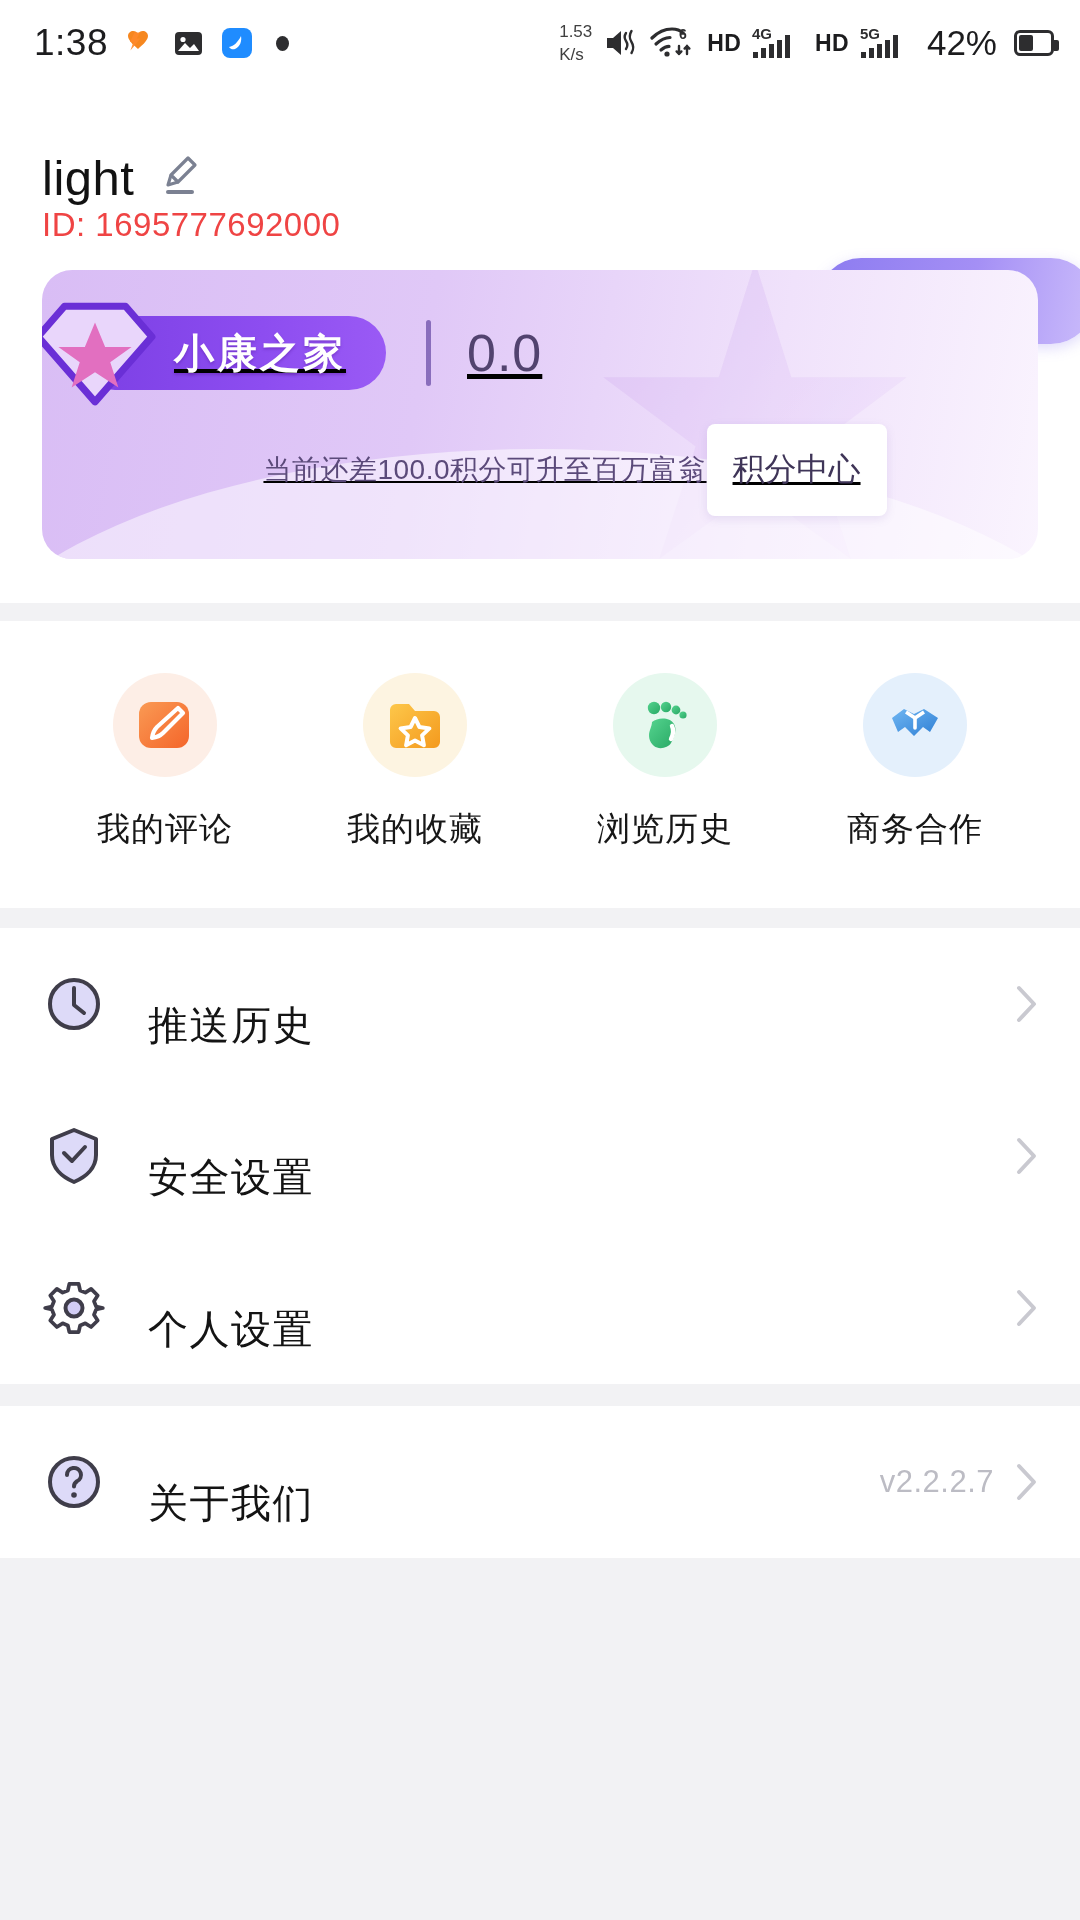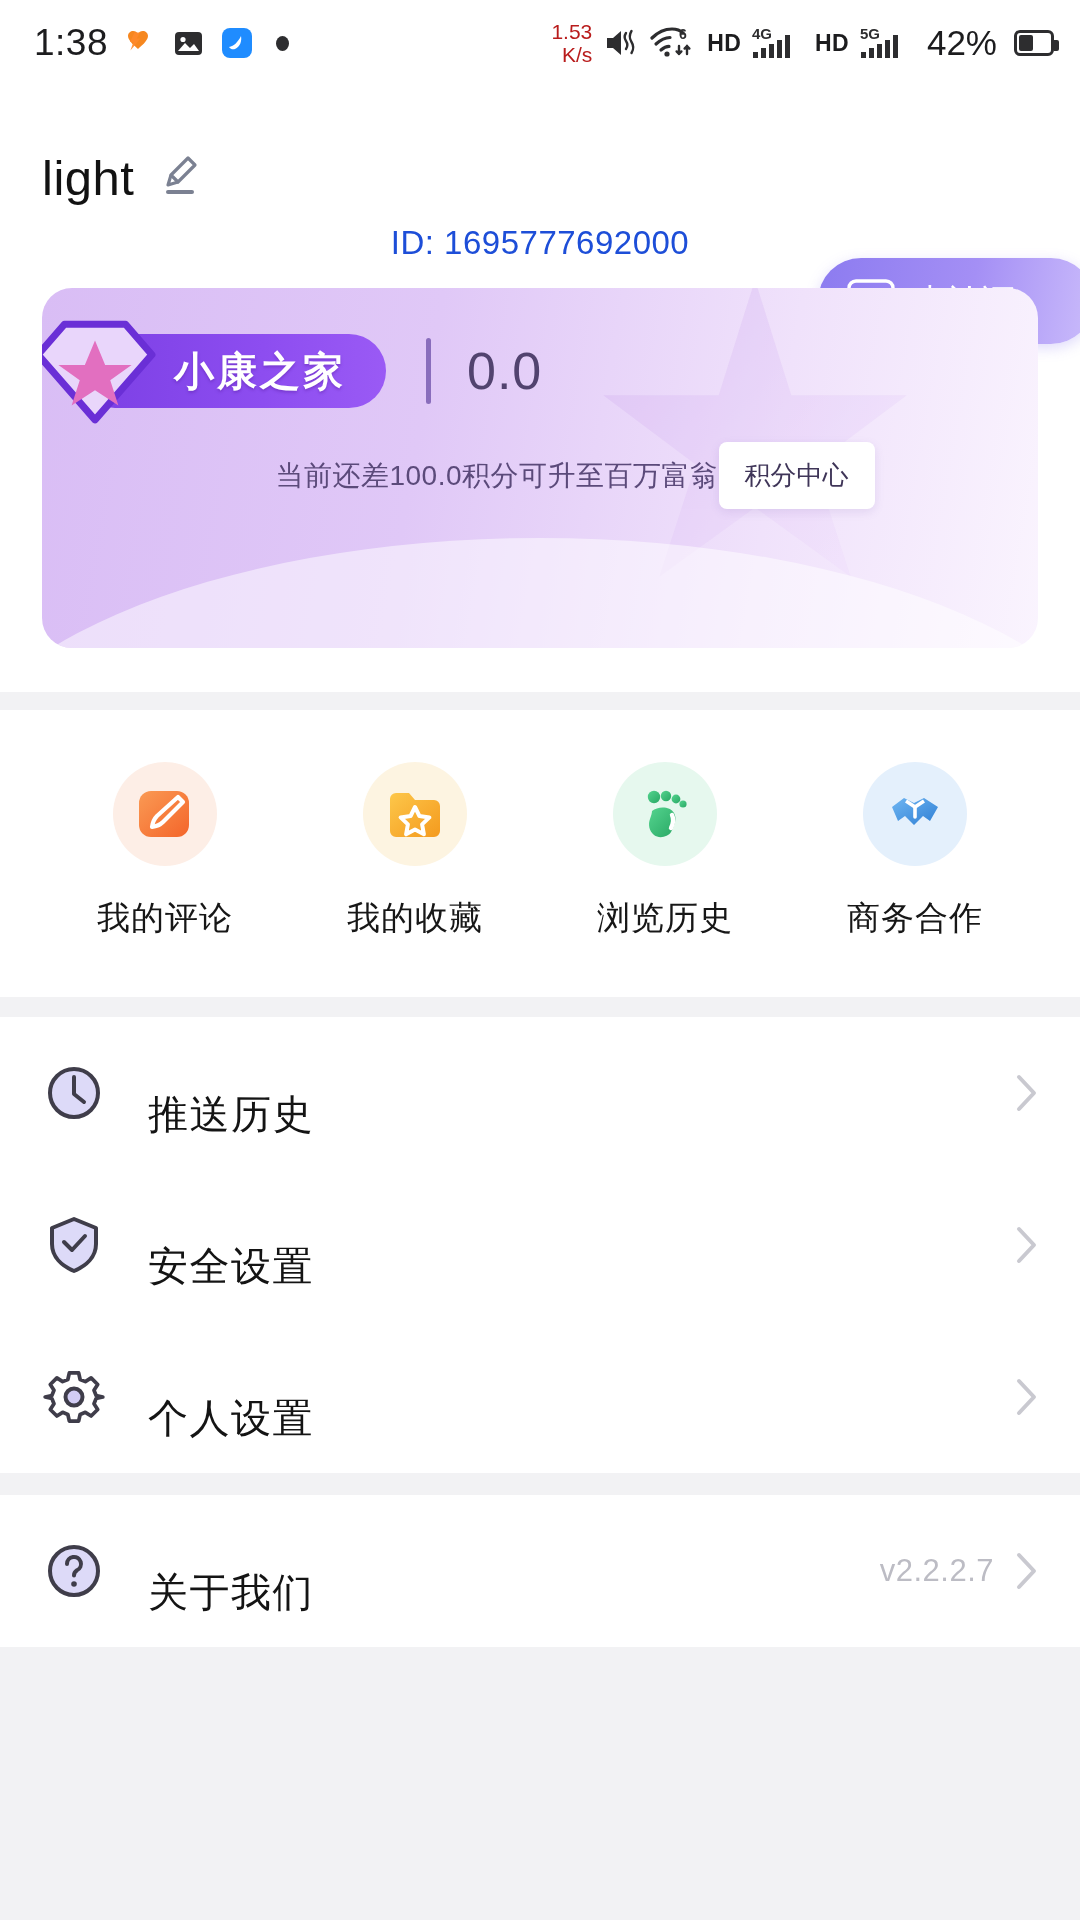--- a/index.html
+++ b/index.html
@@ -16,21 +16,21 @@
     display:flex; align-items:center;
     padding:0 26px 0 34px;
     color:#1c1c1e;
   }
   .sb-left { display:flex; align-items:center; gap:13px; }
   .sb-clock { font-size:37px; font-weight:400; letter-spacing:.5px; }
   .sb-ico { width:36px; height:36px; display:inline-flex; align-items:center; justify-content:center; }
   .sb-dot { width:13px; height:15px; border-radius:50%; background:#2d2d2f; margin-left:8px; }
   .sb-spacer { flex:1; }
   .sb-right { display:flex; align-items:center; gap:11px; }
-  .sb-speed { font-size:21px; line-height:23px; text-align:right; color:#b91c1c; }
+  .sb-speed { font-size:17px; line-height:23px; text-align:left; color:#404040; }
   .sb-hd { font-size:23px; font-weight:700; letter-spacing:.3px; }
   .sb-batt-text { font-size:35px; font-weight:400; margin-left:4px; }
   .battery {
     width:40px; height:26px; border:3px solid #2d2d2f; border-radius:6px;
     position:relative; margin-left:6px;
   }
   .battery:after {
     content:""; position:absolute; right:-8px; top:7px;
     width:5px; height:11px; background:#2d2d2f; border-radius:0 2px 2px 0;
   }
@@ -38,39 +38,40 @@
 
   
   .profile {
     background:#ffffff;
     padding:64px 0 0 0;
     position:relative;
   }
   .name-row { display:flex; align-items:center; padding:0 42px; }
   .uname { font-size:49px; color:#121212; font-weight:400; letter-spacing:.5px; }
   .edit-pencil { margin-left:24px; }
-  .uid { padding:0 42px; margin-top:18px; font-size:33px; color:#1d4ed8; letter-spacing:.5px;text-align:center; }
+  .uid { padding:0 42px; font-size:33px; color:#ef4444; letter-spacing:.5px; }
 
   .verify-btn {
     position:absolute; right:-14px; top:172px;
     height:86px; min-width:276px;
     border-radius:44px;
     background:linear-gradient(100deg,#8c7bf0 0%,#a48ff5 55%,#cbbcfb 100%);
     display:flex; align-items:center; gap:18px;
     padding:0 34px 0 28px;
     box-shadow:0 4px 14px rgba(140,123,240,.28);
   }
   .verify-label { color:#ffffff; font-size:33px; letter-spacing:1px; }
 
   
   .card-wrap { background:#fff; padding:26px 42px 44px; }
   .mcard {
     position:relative; overflow:hidden;
-    height:360px; border-radius:30px;
+    height:289px; border-radius:30px;
     background:linear-gradient(100deg,#d9bdf5 0%,#e0c8f7 38%,#f0e2fb 72%,#faf4fe 100%);
+    text-decoration:underline;
   }
   .mcard .bigstar {
     position:absolute; right:118px; top:-28px;
     width:330px; height:330px; opacity:.5;
   }
   .mcard .arc {
     position:absolute; left:-10%; bottom:-150px; width:120%; height:260px;
     border-radius:50%/100% 100% 0 0;
     background:rgba(255,255,255,.5);
   }
@@ -85,21 +86,21 @@
   .gem { position:absolute; left:-44px; top:-18px; width:122px; height:112px; }
   .divider-v { width:5px; height:66px; background:#6c4fa8; opacity:.75; margin:0 36px 0 40px; border-radius:3px; }
   .score { font-size:52px; color:#52436f; letter-spacing:1px; }
   .mcard-bottom {
     position:relative; display:flex; align-items:center; justify-content:center;
     padding:34px 22px 0 92px;
   }
   .hint { font-size:28px; color:#5b4a7a; letter-spacing:.5px; }
   .points-btn {
     background:#ffffff; border-radius:8px;
-    padding:16px 26px; font-size:26px; color:#3f3558;
+    padding:24px 26px; font-size:32px; color:#3f3558;
     box-shadow:0 3px 10px rgba(120,90,180,.14);
   }
 
   
   .quick {
     background:#ffffff; border-radius:0;
     margin-top:18px; padding:52px 40px 56px;
     display:flex;
   }
   .qitem { flex:1; display:flex; flex-direction:column; align-items:center; gap:30px; }

